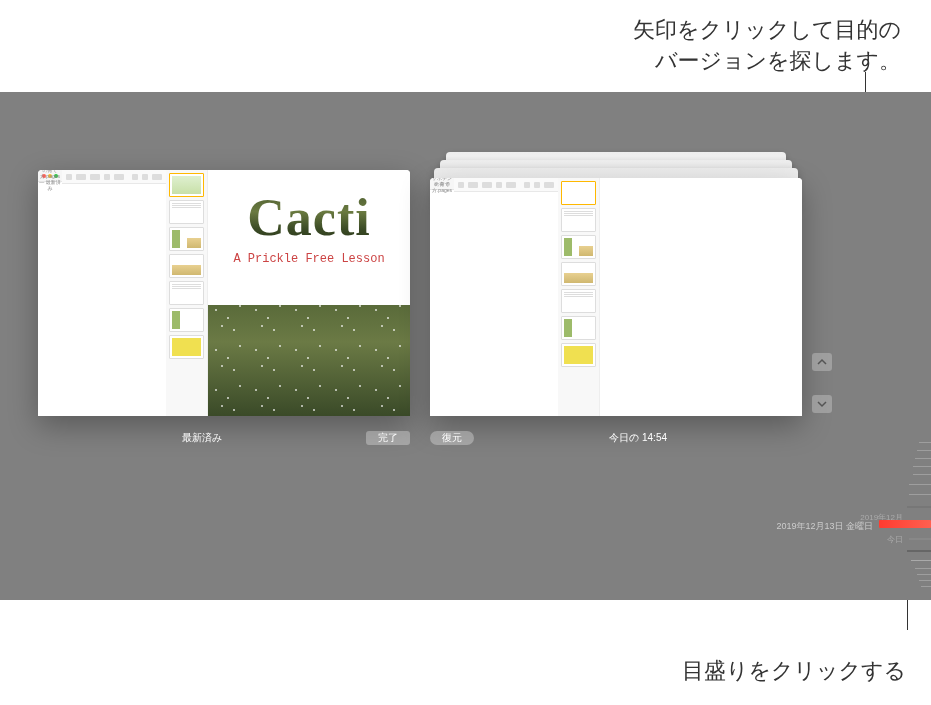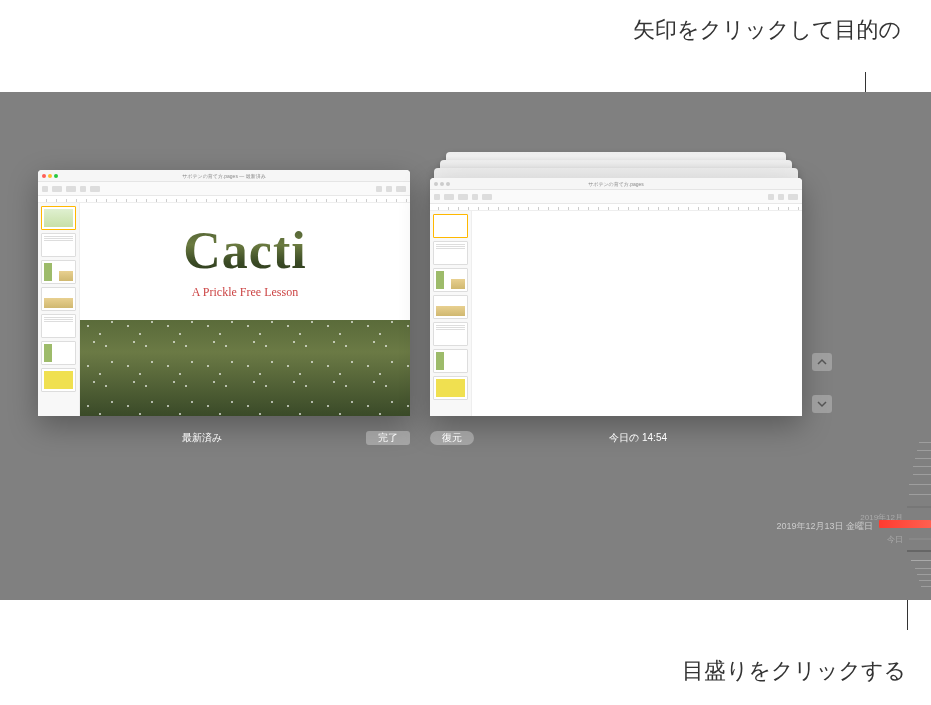--- a/index.html
+++ b/index.html
@@ -80,21 +80,21 @@
       background: #808080;
     }
     
     .doc-window {
       position: absolute;
       background: #fff;
       box-shadow: 0 10px 30px rgba(0,0,0,0.3);
       border-radius: 4px 4px 0 0;
       overflow: hidden;
       display: flex;
-      flex-direction: column;
+      flex-direction: row;
     }
     .doc-window.current {
       top: 78px;
       left: 38px;
       width: 372px;
       height: 246px;
     }
     .doc-window.previous {
       top: 86px;
       left: 430px;
@@ -167,21 +167,21 @@
     }
     .cacti-title {
       position:absolute; top:18px; left:0; right:0; text-align:center;
       font-size:52px; font-weight:800; font-family: Georgia, serif;
       letter-spacing:1px;
       background: linear-gradient(180deg, #4a5a30, #6a7a40 40%, #3a4a25 70%, #2a3518);
       -webkit-background-clip: text; background-clip:text; color:transparent;
     }
     .cacti-sub {
       position:absolute; top:82px; left:0; right:0; text-align:center;
-      font-size:12px; color:#c44; font-family: Liberation Serif, serif;
+      font-size:12px; color:#c44; font-family: Liberation Mono, monospace;
     }
     .cactus-spines {
       position:absolute; bottom:0; left:0; right:0; height:48%;
       background:
         radial-gradient(circle at 20% 30%, #fff 0, #fff 1px, transparent 1px),
         radial-gradient(circle at 50% 50%, #fff 0, #fff 1px, transparent 1px),
         radial-gradient(circle at 80% 20%, #fff 0, #fff 1px, transparent 1px),
         radial-gradient(circle at 35% 70%, #fff 0, #fff 1px, transparent 1px),
         radial-gradient(circle at 65% 80%, #fff 0, #fff 1px, transparent 1px);
       background-size: 40px 40px;
@@ -229,20 +229,21 @@
     }
     .selected-lbl {
       position:absolute; font-size:9px; color:#ccc; right:58px; white-space:nowrap;
     }
   </style>
 </head>
 <body>
 
 <div class="annotation-top">
   <span>矢印をクリックして目的の</span><br>
+  <span>バージョンを探します。</span>
 </div>
 <div class="leader-top"></div>
 <div class="leader-top-branch"></div>
 
 <div class="annotation-bottom">
   <span>目盛りをクリックする</span><br>
 </div>
 <div class="leader-bottom"></div>
 
 <div class="version-viewer">

